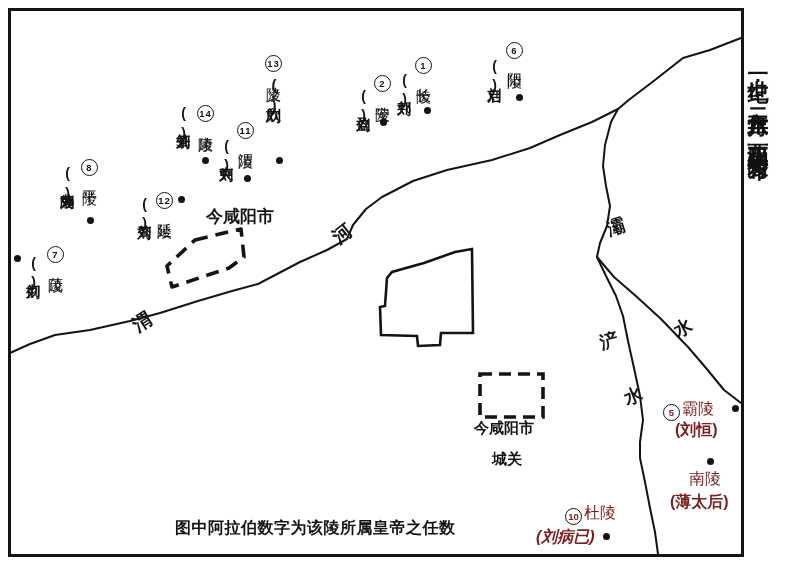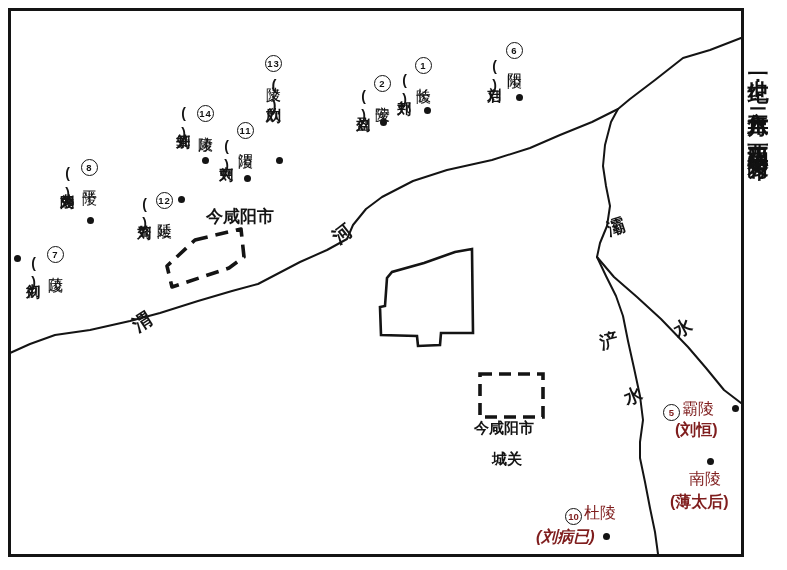--- a/index.html
+++ b/index.html
@@ -126,18 +126,19 @@
   <div class="place" style="left:474px;top:419px;font-size:15px;">今咸阳市</div>
   <div class="place" style="left:492px;top:438px;font-size:15px;margin-top:12px;">城关</div>
 
   <div class="riverchar" style="left:133px;top:309px;transform:rotate(-33deg);">渭</div>
   <div class="riverchar" style="left:333px;top:221px;transform:rotate(-38deg);">河</div>
   <div class="riverchar" style="left:607px;top:215px;font-size:18px;transform:rotate(-18deg);">灞</div>
   <div class="riverchar" style="left:674px;top:316px;font-size:18px;transform:rotate(-28deg);">水</div>
   <div class="riverchar" style="left:600px;top:329px;font-size:18px;transform:rotate(-15deg);">浐</div>
   <div class="riverchar" style="left:624px;top:384px;font-size:18px;transform:rotate(-22deg);">水</div>
 
+  <div id="caption">图中阿拉伯数字为该陵所属皇帝之任数</div>
 
   <div id="side-title">
     <span>一世纪·二六年正月</span><span class="gap"></span><span>西汉王朝十一陵分布</span>
   </div>
 
 </div>
 
 </body></html>

